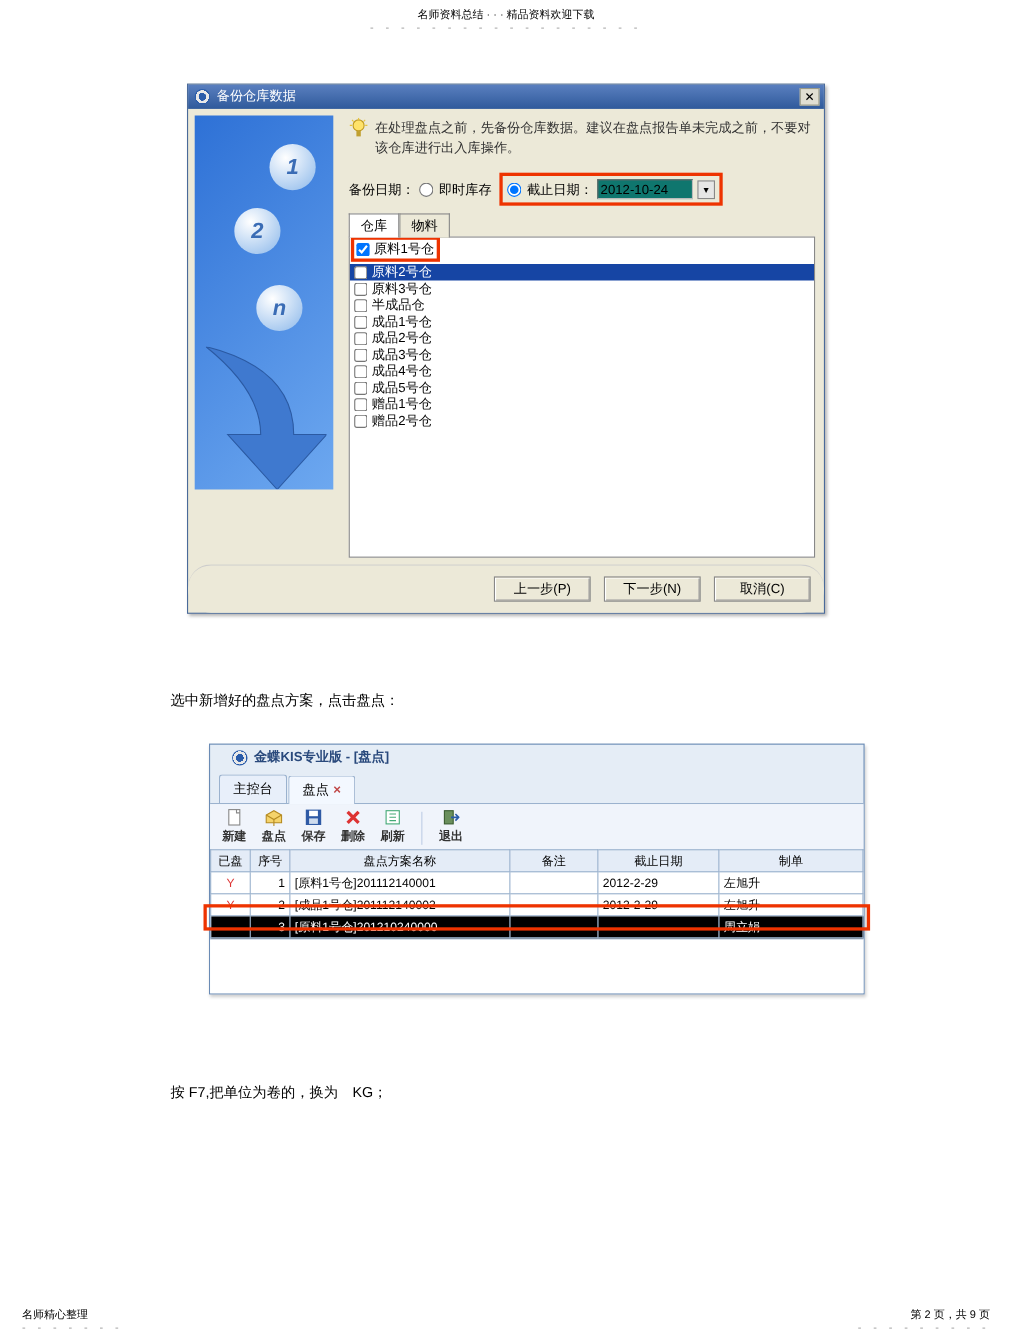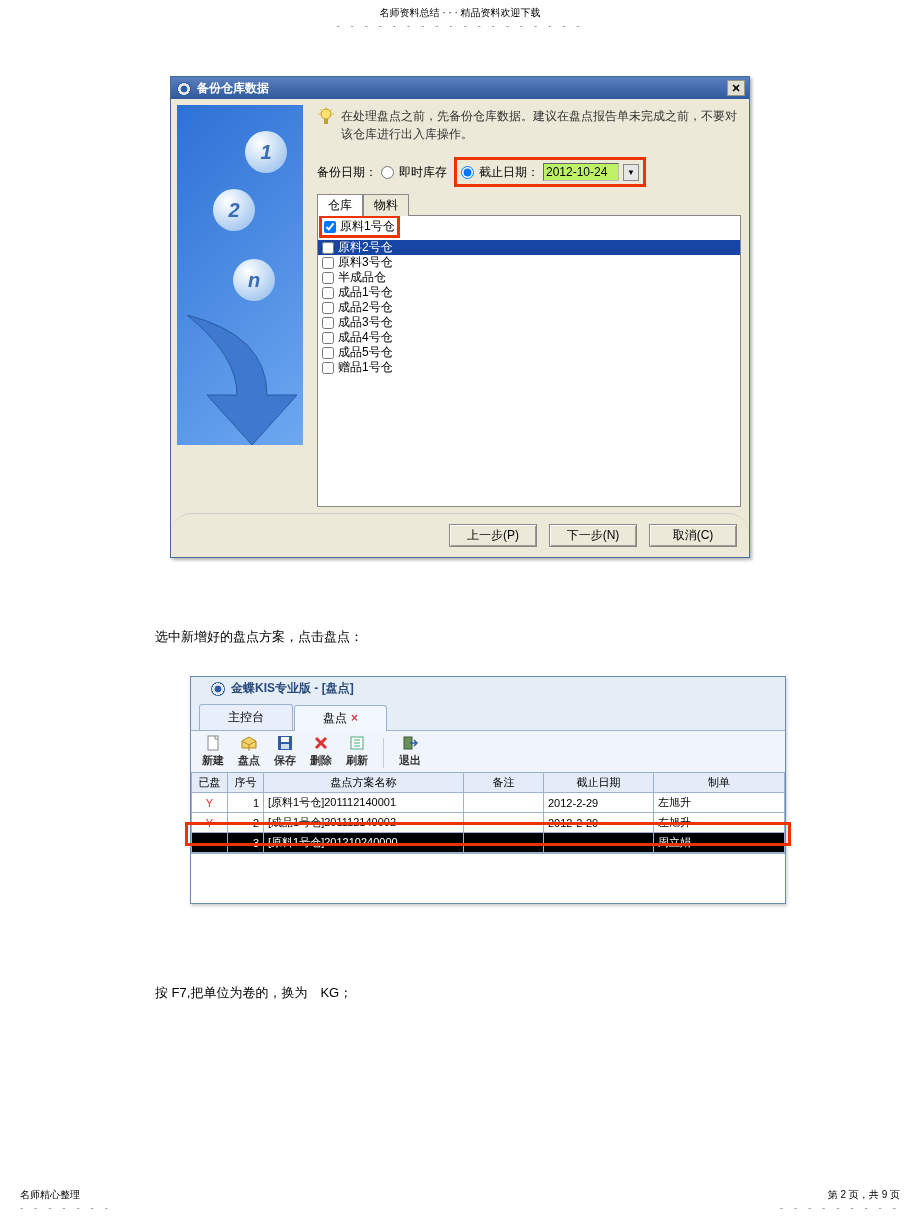--- a/index.html
+++ b/index.html
@@ -3,40 +3,40 @@
 <meta charset="utf-8">
 <style>
   * { box-sizing: border-box; }
   body { margin: 0; background: #fff; font-family: "Microsoft YaHei", SimSun, Arial, sans-serif; }
   .page { width: 920px; min-height: 1221px; margin: 0 auto; position: relative; padding: 6px 20px 40px; }
   .doc-header { text-align: center; font-size: 10px; color: #000; }
   .doc-header .dots, .footer .dots { letter-spacing: 4px; color: #999; font-size: 10px; }
 
   
   .dialog1 { width: 580px; margin: 45px auto 0; border: 1px solid #4a6a9a; background: #ece9d8; box-shadow: 2px 2px 3px rgba(0,0,0,.3); }
-  .titlebar { background: linear-gradient(#5a7fbf,#2f5a9b); color: #fff; font-size: 12px; font-weight: bold; padding: 3px 4px 3px 6px; display: flex; align-items: flex-start; justify-content: space-between; height: 22px; }
+  .titlebar { background: linear-gradient(#5a7fbf,#2f5a9b); color: #fff; font-size: 12px; font-weight: normal; padding: 3px 4px 3px 6px; display: flex; align-items: flex-end; justify-content: space-between; height: 22px; }
   .titlebar .left { display: flex; align-items: center; gap: 6px; }
   .gear-icon { width: 14px; height: 14px; background: radial-gradient(circle, #2a5caa 35%, #e8e8e8 36% 60%, #2a5caa 61%); border-radius: 50%; }
   .close-btn { width: 18px; height: 16px; background: #e1dfd2; color: #000; font-size: 11px; display: flex; align-items: center; justify-content: center; border: 1px solid #9a9a86; cursor: pointer; }
 
   .dialog1-body { display: flex; }
   .wizard-side { width: 126px; height: 340px; background: linear-gradient(135deg,#2e71d6,#6da8f0); margin: 6px; position: relative; overflow: hidden; }
   .wiz-circle { position: absolute; width: 42px; height: 42px; border-radius: 50%; background: radial-gradient(circle at 35% 30%, #fff, #8ab7ea); display: flex; align-items: center; justify-content: center; color: #3a6cb5; font-size: 20px; font-style: italic; font-weight: bold; }
   .wiz-arrow { position: absolute; left: 10px; bottom: 0; width: 110px; height: 130px; overflow: hidden; }
   .wiz-arrow svg { width: 100%; height: 100%; }
 
   .dialog1-main { flex: 1; padding: 8px 8px 6px; font-size: 12px; }
   .tip-row { display: flex; align-items: flex-start; gap: 6px; color: #333; line-height: 18px; }
   .bulb-icon { width: 18px; height: 20px; flex: none; }
 
   .radio-row { margin: 14px 0 6px; display: flex; align-items: center; gap: 4px; }
   .radio-row label { display: inline-flex; align-items: center; gap: 3px; }
   .radio-row input[type=radio] { margin: 0 2px 0 0; }
   .redbox1 { border: 3px solid #e30; padding: 3px 4px; margin-left: 3px; display: inline-flex; align-items: center; gap: 4px; }
-  .date-input { border: 1px inset #bbb; background: #bef264; padding: 1px 2px; font-size: 12px; width: 76px; }
+  .date-input { border: 1px inset #bbb; background: #0f766e; padding: 1px 2px; font-size: 12px; width: 87px; }
   .date-drop { width: 16px; height: 17px; border: 1px solid #888; background: #e6e6e6; display: flex; align-items: center; justify-content: center; font-size: 8px; }
 
   .tabs { display: flex; align-items: flex-end; margin-top: 2px; }
   .tab { border: 1px solid #888; border-bottom: none; padding: 2px 10px; background: #ece9d8; font-size: 12px; position: relative; top: 1px; }
   .tab.active { background: #fff; z-index: 2; }
 
   .listbox { border: 1px solid #888; background: #fff; height: 292px; padding: 2px 4px; overflow: hidden; }
   .redbox2 { border: 3px solid #e30; padding: 1px 2px; margin: -3px -3px 2px; display: inline-block; }
   .chk-item { display: flex; align-items: center; gap: 4px; font-size: 12px; line-height: 15px; }
   .chk-item.sel { background: #1645a4; color: #fff; margin: 0 -4px; padding: 0 4px; }
@@ -44,21 +44,21 @@
 
   .btn-row { display: flex; justify-content: flex-end; gap: 12px; padding: 10px 12px; border-top: 1px solid #ccc; background: #ece9d8; border-radius: 21px; }
   .win-btn { width: 88px; height: 23px; font-size: 12px; background: #ece9d8; border: 1px solid #888; box-shadow: inset 1px 1px #fff, inset -1px -1px #999; cursor: pointer; }
 
   .body-text { font-size: 13px; margin-left: 135px; margin-top: 70px; color: #000; }
 
   
   .appwin { width: 596px; margin: 30px auto 0 170px; border: 1px solid #6a8bb5; background: #e5edf6; box-shadow: 1px 2px 3px rgba(0,0,0,.2); position:relative; }
   .apptitle { display: flex; align-items: center; gap: 6px; padding: 3px 20px; font-size: 12px; font-weight: bold; color: #29497c; }
   .apptabs { display: flex; align-items: flex-end; padding: 4px 8px 0; gap: 1px; font-size: 12px; border-bottom: 1px solid #9bb2ce; }
-  .apptab { padding: 4px 28px; border: 1px solid #9bb2ce; border-bottom: none; background: #e8effa; border-radius: 3px 3px 0 0; }
+  .apptab { padding: 4px 12px; border: 1px solid #9bb2ce; border-bottom: none; background: #e8effa; border-radius: 3px 3px 0 0; }
   .apptab.active { background: #f3f8ff; position: relative; top: 1px; }
   .apptab .x { color: #c04848; margin-left: 4px; font-weight: bold; }
 
   .toolbar { display: flex; align-items: flex-end; gap: 4px; padding: 4px 6px; background: #f0f4fb; font-weight: bold; }
   .tb-btn { display: flex; flex-direction: column; align-items: center; width: 32px; font-size: 11px; color: #333; gap: 2px; cursor: pointer; }
   .tb-sep { width: 1px; height: 30px; background: #becee6; margin: 0 6px; }
 
   .grid-wrap { position: relative; }
   .grid { width: 100%; border-collapse: collapse; font-size: 11px; table-layout: fixed; }
   .grid th { background: #e4ecf7; border: 1px solid #9bb2ce; padding: 2px 4px; font-weight: normal; }
@@ -169,20 +169,24 @@
               <input type="checkbox" style="">
               <span>成品4号仓</span>
             </div>
           <div class="chk-item">
               <input type="checkbox" style="">
               <span>成品5号仓</span>
             </div>
           <div class="chk-item">
               <input type="checkbox" style="">
               <span>赠品1号仓</span>
+            </div>
+          <div class="chk-item">
+              <input type="checkbox" style="">
+              <span>赠品2号仓</span>
             </div>
         </div>
       </div>
     </div>
     <div class="btn-row">
       <button class="win-btn">上一步(P)</button>
       <button class="win-btn">下一步(N)</button>
       <button class="win-btn">取消(C)</button>
     </div>
   </div>

